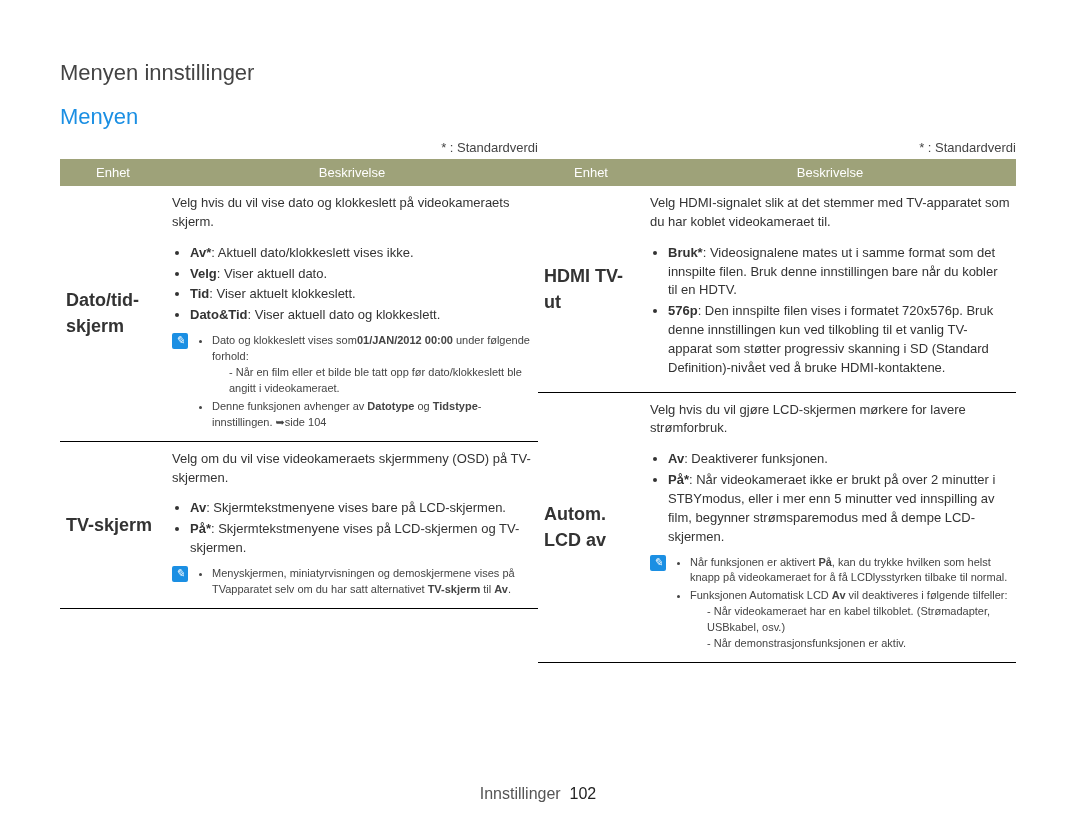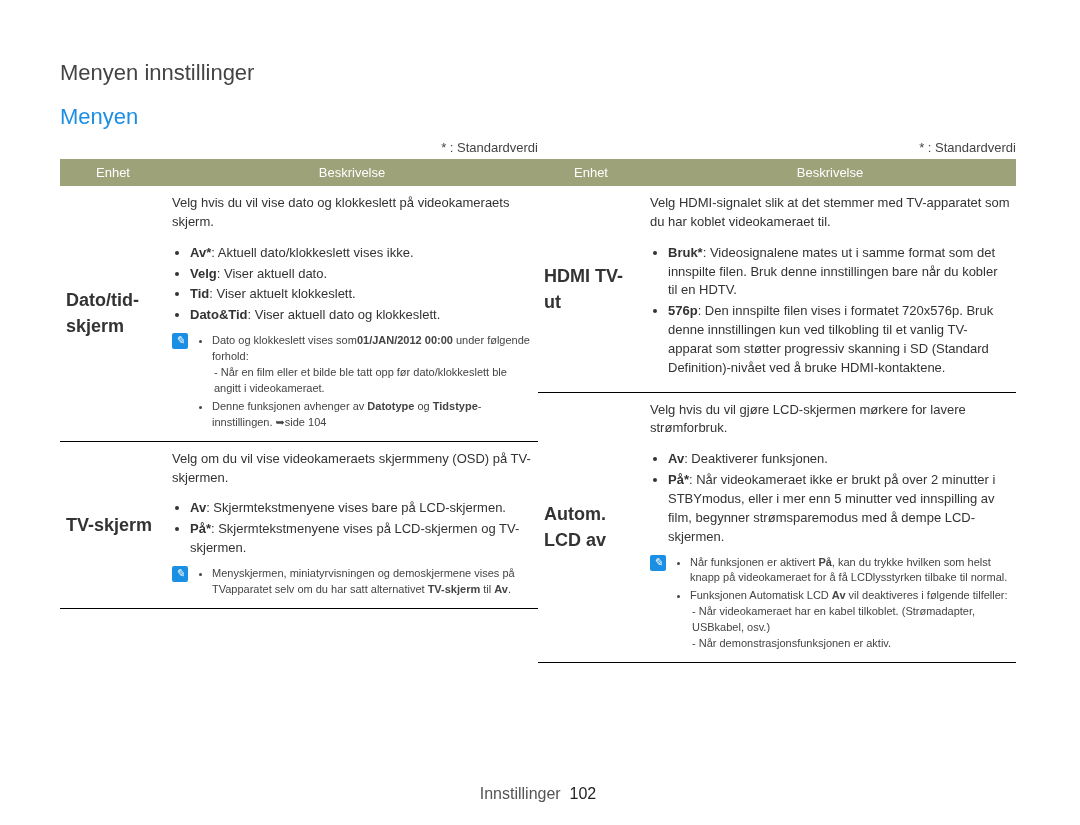--- a/index.html
+++ b/index.html
@@ -95,21 +95,21 @@
   ul.note {
     margin: 0;
     padding-left: 16px;
     font-size: 11px;
     color: #444;
   }
   ul.note li { margin-bottom: 2px; }
   .sub {
     font-size: 11px;
     color: #444;
-    margin-left: 2px;
+    margin-left: 17px;
   }
   .footer {
     position: absolute;
     bottom: 22px;
     left: 0;
     right: 0;
     text-align: center;
     font-size: 16px;
     color: #555;
   }

